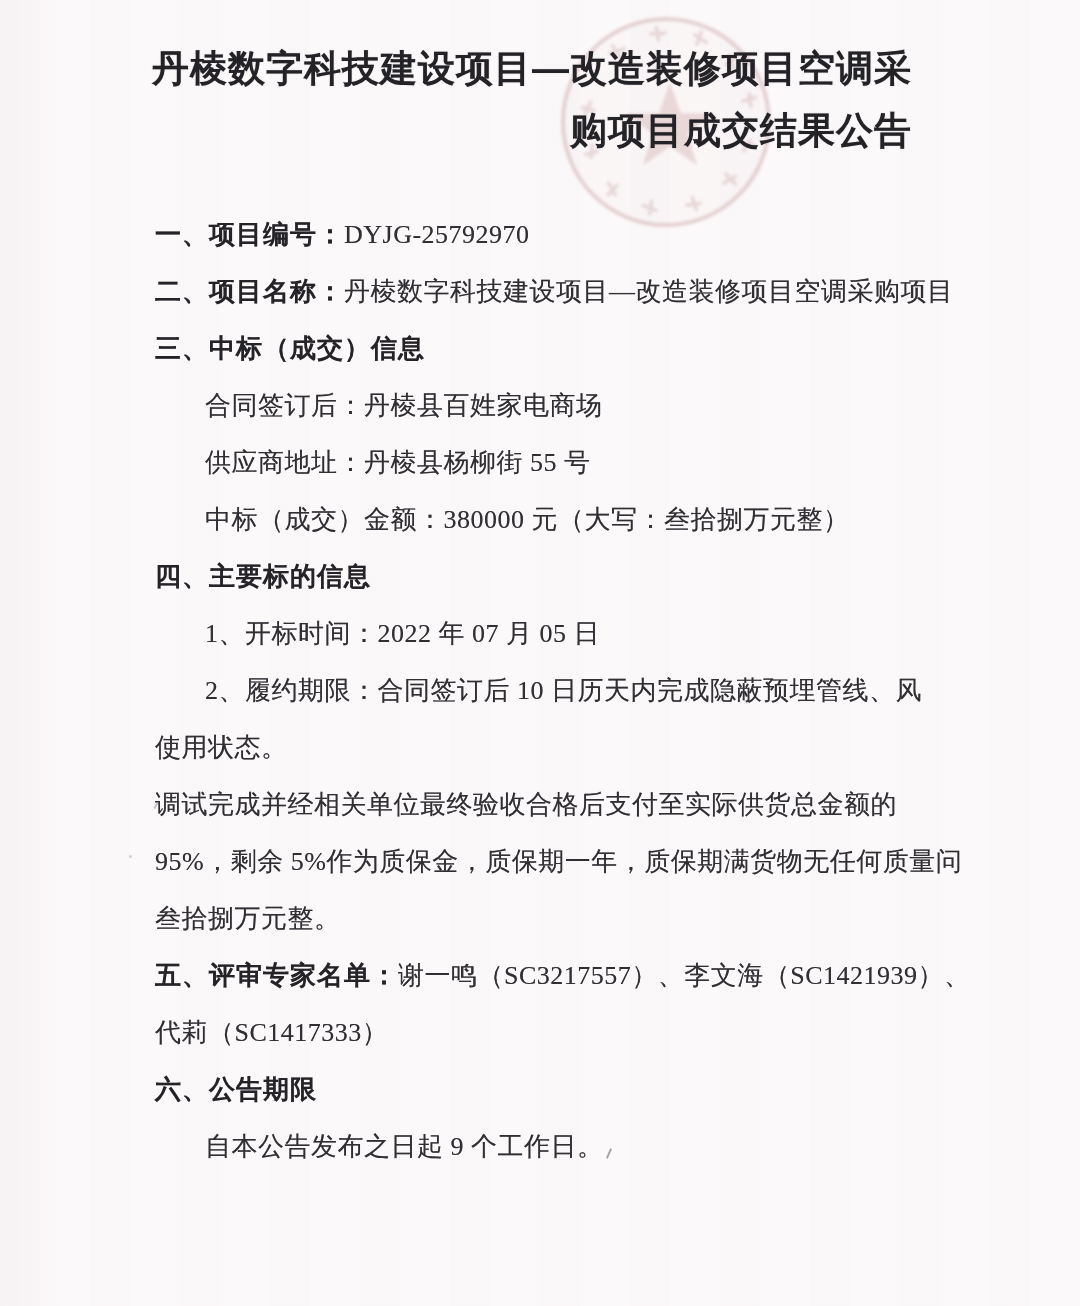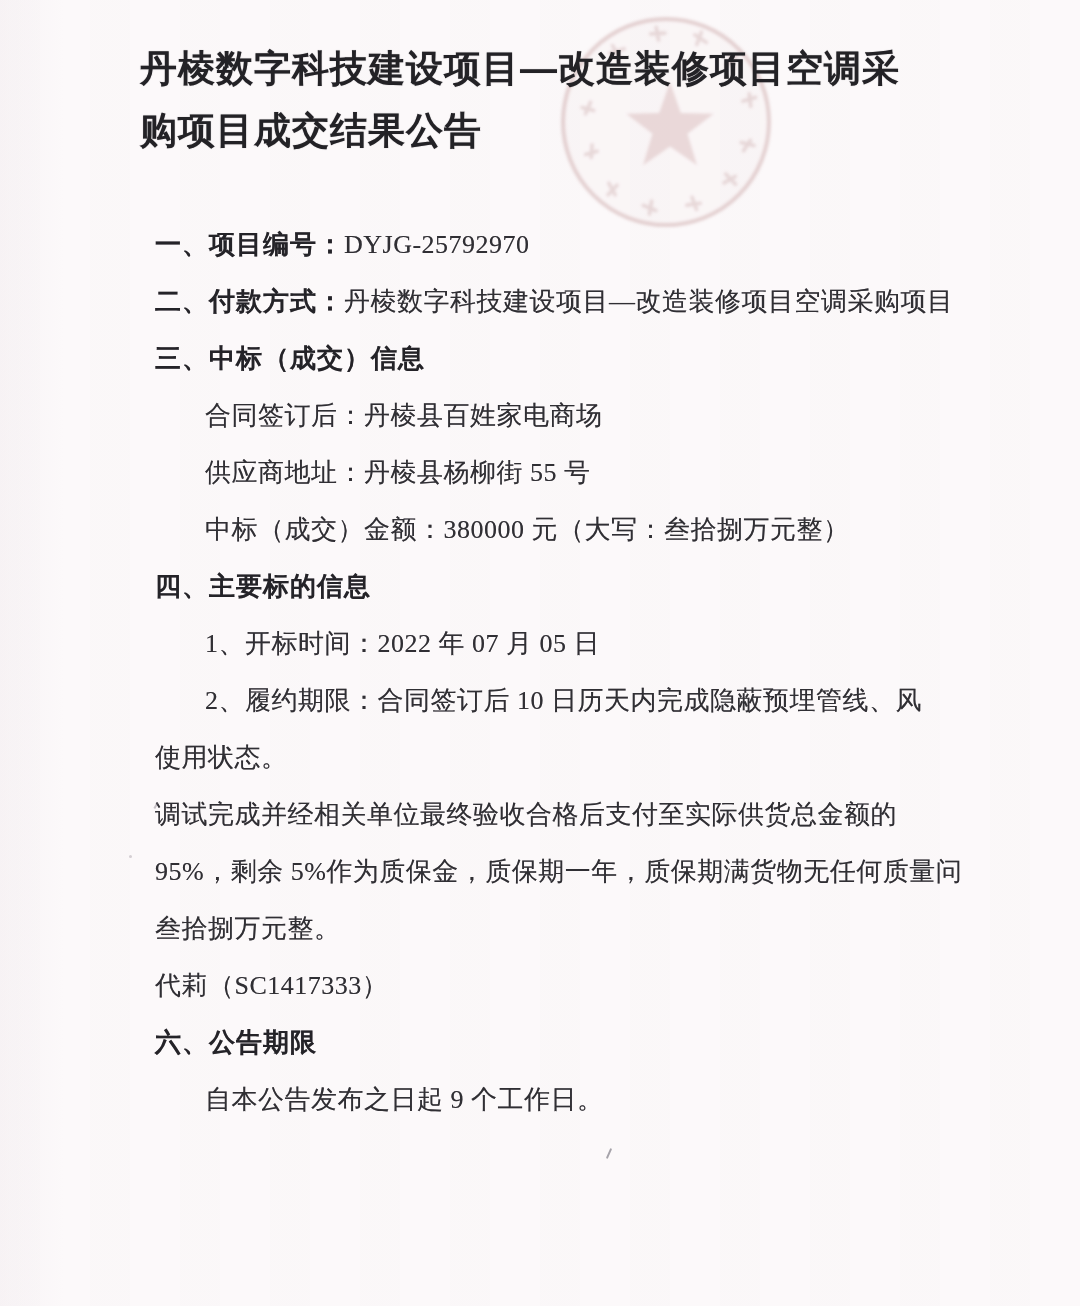--- a/index.html
+++ b/index.html
@@ -15,21 +15,21 @@
     overflow: hidden;
     font-family: "Liberation Serif", serif;
   }
 
   
   .title-block {
     position: absolute;
     top: 38px;
     left: 140px;
     width: 772px;
-    text-align: left;
+    text-align: right;
     z-index: 3;
   }
   .title-line {
     font-family: "Liberation Sans", sans-serif;
     font-weight: 700;
     font-size: 37px;
     line-height: 62px;
     letter-spacing: 1px;
     color: #232226;
     text-shadow: 0 0 1px rgba(50,48,54,0.45);
@@ -43,21 +43,21 @@
     top: 10px;
     width: 220px;
     height: 224px;
     z-index: 1;
     pointer-events: none;
   }
 
   
   .body-block {
     position: absolute;
-    top: 216px;
+    top: 206px;
     left: 155px;
     width: 860px;
     z-index: 2;
   }
   .line {
     height: 57px;
     display: flex;
     align-items: center;
     white-space: nowrap;
     font-size: 26px;
@@ -116,21 +116,21 @@
   </div>
 
   <div class="body-block">
 
     <div class="line">
       <span class="lbl bold">一、项目编号：</span>
       <span class="val">DYJG-25792970</span>
     </div>
 
     <div class="line">
-      <span class="lbl bold">二、付款方式：</span>
+      <span class="lbl bold">二、项目名称：</span>
       <span class="val">丹棱数字科技建设项目—改造装修项目空调采购项目</span>
     </div>
 
     <div class="line">
       <span class="lbl bold">三、中标（成交）信息</span>
       <span class="val"></span>
     </div>
 
     <div class="line indent">
       <span class="val">合同签订后：丹棱县百姓家电商场</span>
@@ -168,20 +168,24 @@
     </div>
 
     <div class="line">
       <span class="val">95%，剩余 5%作为质保金，质保期一年，质保期满货物无任何质量问</span>
     </div>
 
     <div class="line">
       <span class="val">叁拾捌万元整。</span>
     </div>
 
+    <div class="line">
+      <span class="lbl bold">五、评审专家名单：</span>
+      <span class="val">谢一鸣（SC3217557）、李文海（SC1421939）、</span>
+    </div>
 
     <div class="line">
       <span class="val">代莉（SC1417333）</span>
     </div>
 
     <div class="line">
       <span class="lbl bold">六、公告期限</span>
       <span class="val"></span>
     </div>
 

